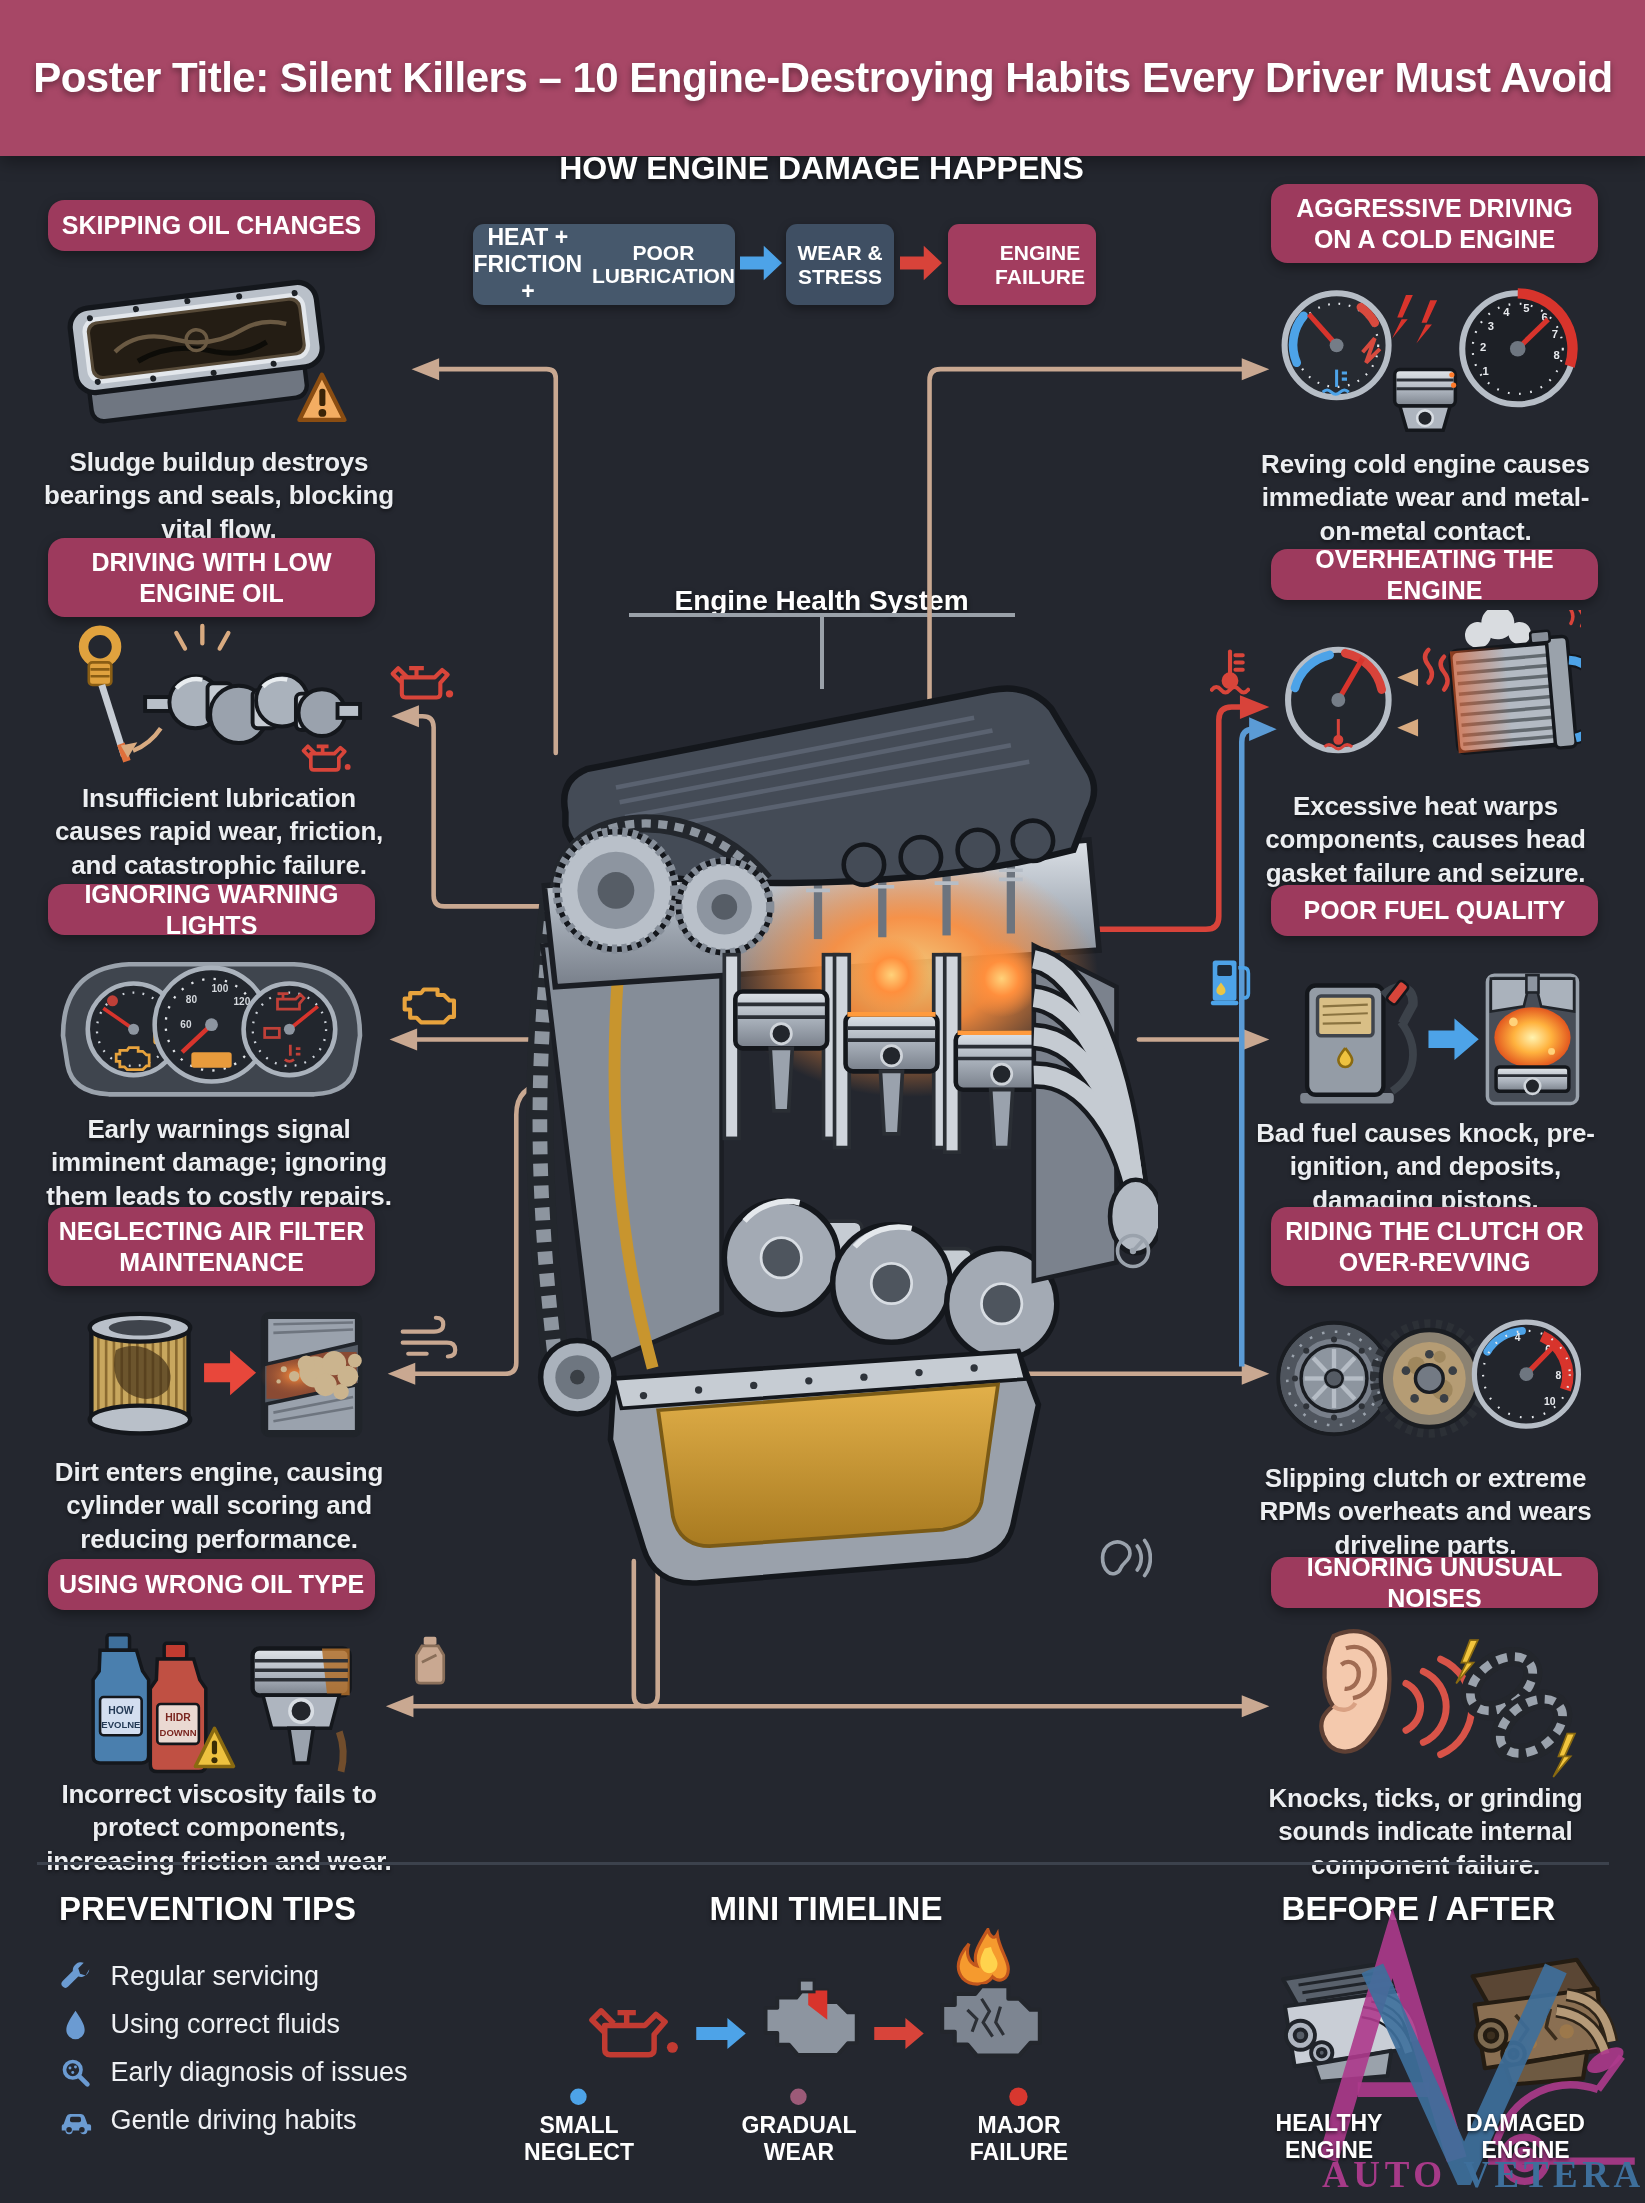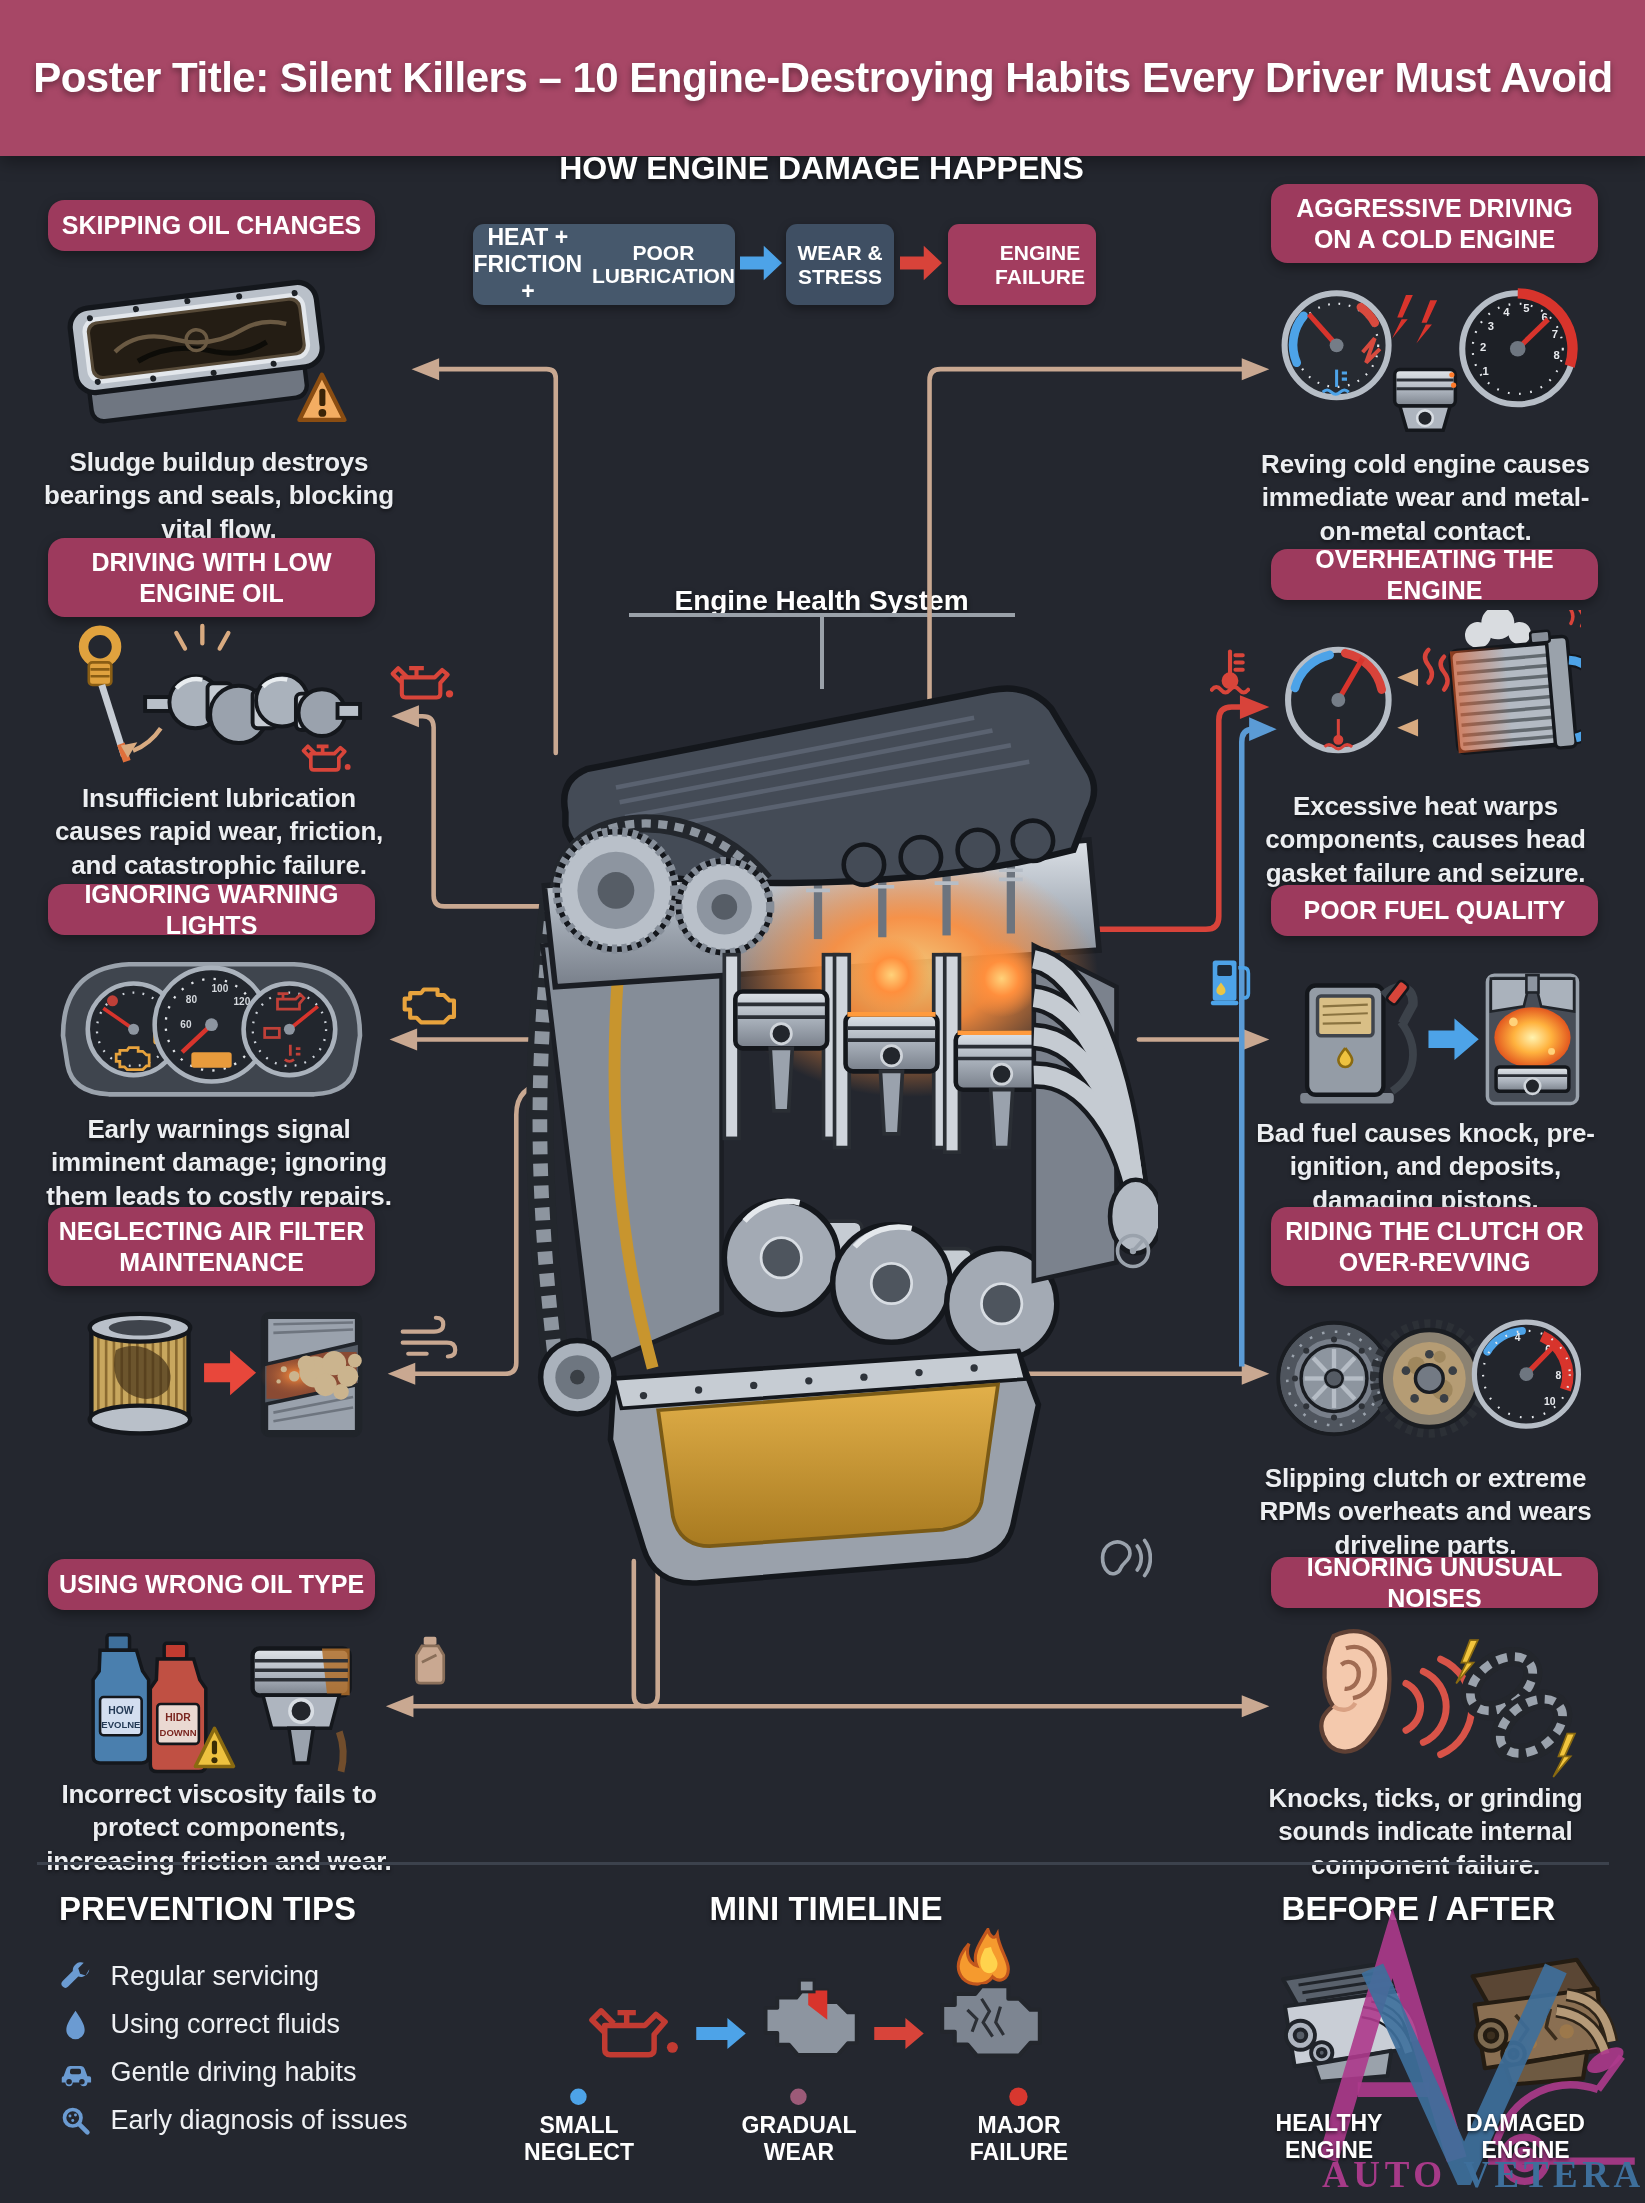--- a/index.html
+++ b/index.html
@@ -427,20 +427,21 @@
         <circle cx="338" cy="100" r="12"></circle>
       <circle cx="312" cy="110" r="13"></circle>
         <circle cx="290" cy="86" r="10"></circle>
         <circle cx="330" cy="118" r="9"></circle>
       <circle cx="346" cy="82" r="8"></circle>
         <circle cx="276" cy="100" r="6"></circle>
         <circle cx="264" cy="92" r="3.5"></circle>
       <circle cx="258" cy="106" r="2.5"></circle>
     </g>
   </svg>
+  <div class="caption" style="left:37px;top:1456px;width:364px">Dirt enters engine, causing cylinder wall scoring and reducing performance.</div>
 
   <div class="pill one" style="left:48px;top:1559px">USING WRONG OIL TYPE</div>
   <svg class="cimg" style="left:55px;top:1616px" width="312" height="176" viewBox="0 0 360 200">
     <defs>
       <linearGradient id="silv2" x1="0" y1="0" x2="0" y2="1">
         <stop offset="0" stop-color="#e2e6ea"></stop>
           <stop offset=".6" stop-color="#aab1bb"></stop>
           <stop offset="1" stop-color="#7b828c"></stop>
       </linearGradient>
     </defs>
@@ -700,36 +701,36 @@
       <span>Regular servicing</span>
     </div>
     <div class="prev-item">
       <svg width="33" height="33" viewBox="0 0 36 36">
         <path d="M18,3 C24,12 28,18 28,24 a10,10 0 1 1 -20,0 C8,18 12,12 18,3 Z" fill="#6b9bd2"></path>
       </svg>
       <span>Using correct fluids</span>
     </div>
     <div class="prev-item">
       <svg width="33" height="33" viewBox="0 0 36 36">
-        <path d="M5,22 l3,-8 q1,-3 4,-3 h12 q3,0 4,3 l3,8 h2 q2,0 2,2 v5 h-4 a4,4 0 0 1 -8,0 h-8 a4,4 0 0 1 -8,0 H3 v-5 q0,-2 2,-2 z" fill="#6b9bd2"></path>
-        <circle cx="11" cy="28" r="3" fill="#24272f"></circle>
-          <circle cx="25" cy="28" r="3" fill="#24272f"></circle>
-        <rect x="12" y="14" width="12" height="6" rx="2" fill="#24272f"></rect>
-      </svg>
-      <span>Gentle driving habits</span>
-    </div>
-    <div class="prev-item">
-      <svg width="33" height="33" viewBox="0 0 36 36">
         <circle cx="15" cy="15" r="9" fill="none" stroke="#6b9bd2" stroke-width="4"></circle>
         <line x1="22" y1="22" x2="31" y2="31" stroke="#6b9bd2" stroke-width="5" stroke-linecap="round"></line>
         <circle cx="12" cy="13" r="1.6" fill="#6b9bd2"></circle>
           <circle cx="18" cy="12" r="1.6" fill="#6b9bd2"></circle>
           <circle cx="15" cy="18" r="1.6" fill="#6b9bd2"></circle>
       </svg>
       <span>Early diagnosis of issues</span>
+    </div>
+    <div class="prev-item">
+      <svg width="33" height="33" viewBox="0 0 36 36">
+        <path d="M5,22 l3,-8 q1,-3 4,-3 h12 q3,0 4,3 l3,8 h2 q2,0 2,2 v5 h-4 a4,4 0 0 1 -8,0 h-8 a4,4 0 0 1 -8,0 H3 v-5 q0,-2 2,-2 z" fill="#6b9bd2"></path>
+        <circle cx="11" cy="28" r="3" fill="#24272f"></circle>
+          <circle cx="25" cy="28" r="3" fill="#24272f"></circle>
+        <rect x="12" y="14" width="12" height="6" rx="2" fill="#24272f"></rect>
+      </svg>
+      <span>Gentle driving habits</span>
     </div>
   </div>
 
   <div class="fheading" style="left:624px;top:1890px;width:404px;text-align:center">MINI TIMELINE</div>
   <svg class="cicon" style="left:588px;top:1998px" width="92" height="64" viewBox="0 0 100 70">
     <g stroke="#c23b32" stroke-width="6" fill="none" stroke-linejoin="round">
       <path d="M18,30 H62 L74,18 L84,26 L72,40 V56 Q72,62 66,62 H24 Q18,62 18,56 Z"></path>
       <path d="M18,38 L4,24 L14,14 L28,28"></path>
         <path d="M42,30 V16 M32,16 H52"></path>
     </g>

